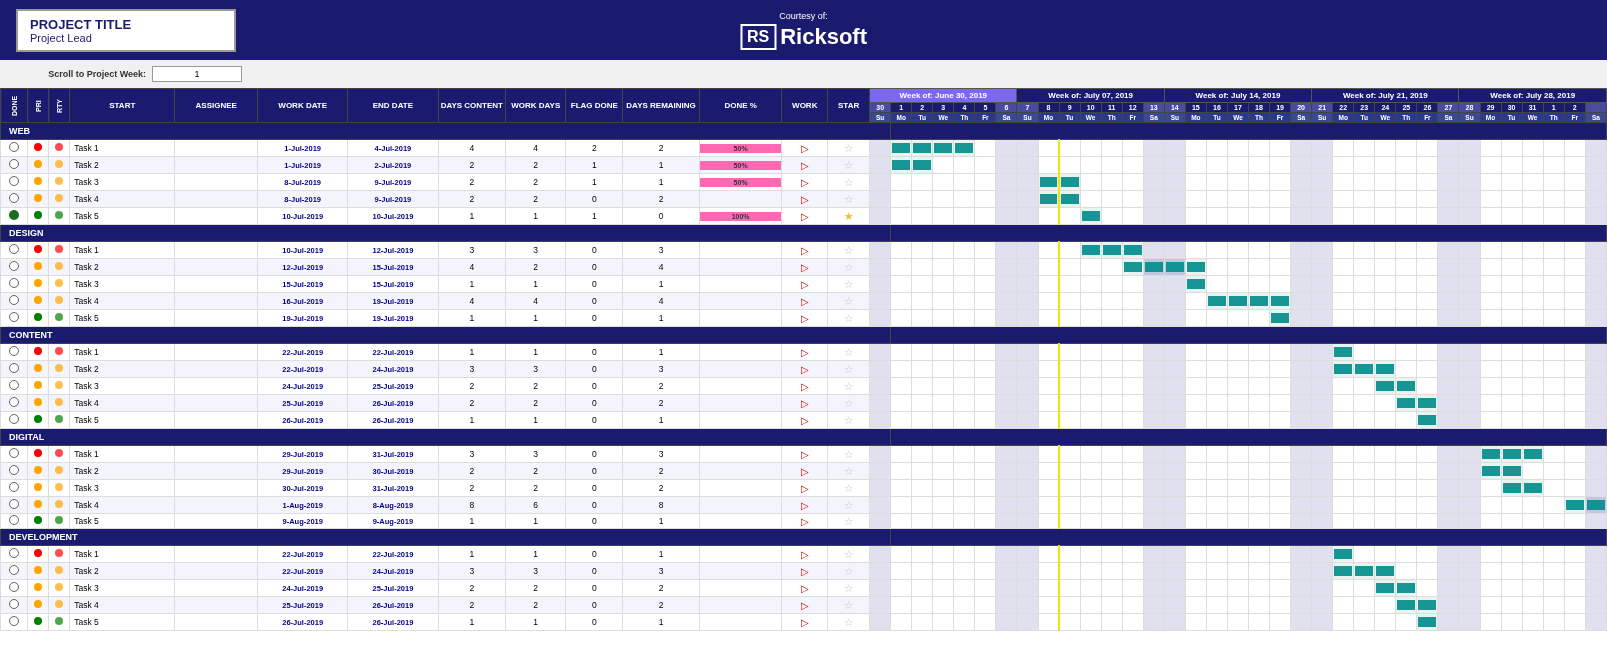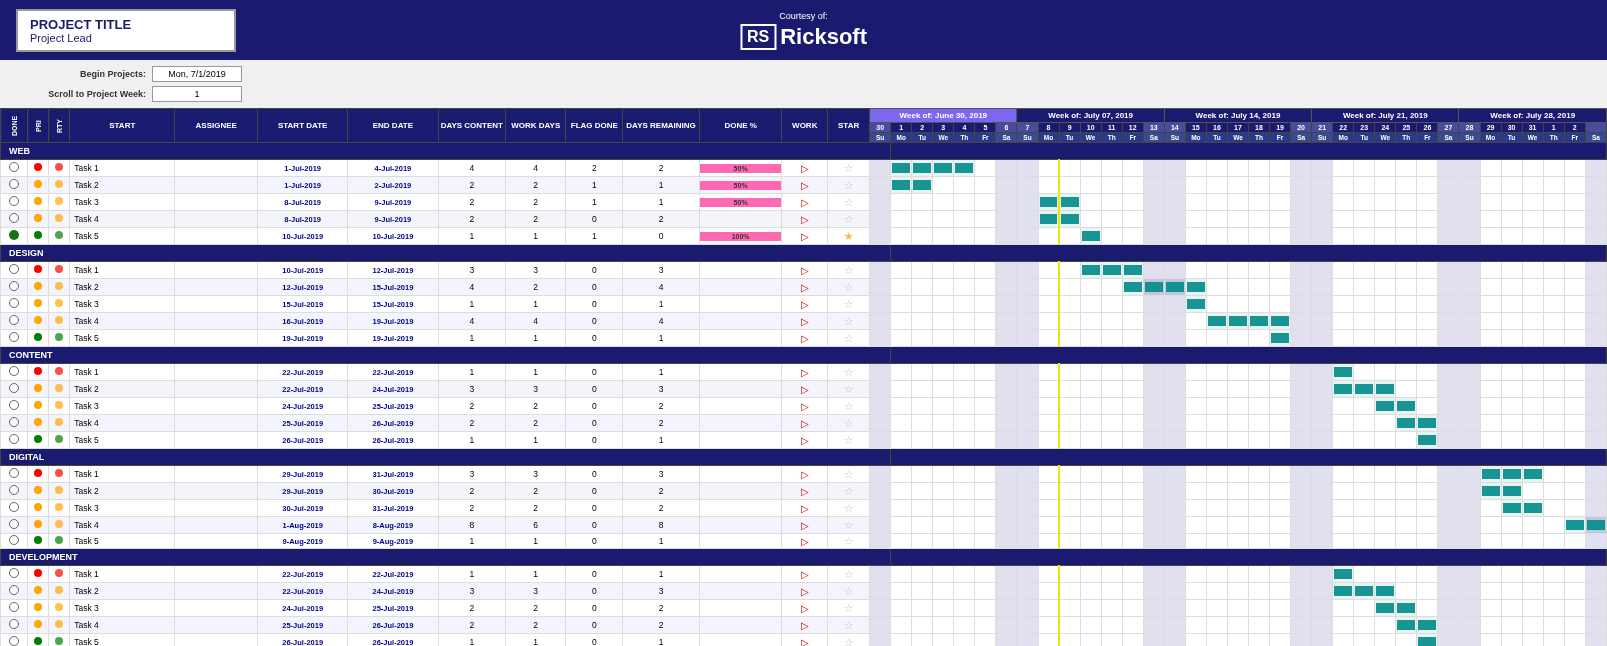--- a/index.html
+++ b/index.html
@@ -20,41 +20,37 @@
     <div style="font-size:9px; color:white; margin-bottom:3px;">Courtesy of:</div>
     <div style="display:flex; align-items:center; gap:4px;">
       <div style="border:2px solid white; padding:3px 5px; font-size:16px; font-weight:bold; color:white; line-height:1;">RS</div>
       <span style="font-size:22px; font-weight:bold; color:white;">Ricksoft</span>
     </div>
   </div>
 </div>
 
 <div style="background:#f0f0f0; padding:6px 16px; display:flex; flex-direction:column; gap:4px;">
   <div style="display:flex; align-items:center; gap:6px;">
-    <span style="font-size:9px; font-weight:bold; color:#333; min-width:130px; text-align:right;">Begin Projects:</span>
-    <div style="background:white; border:1px solid #999; padding:2px 6px; font-size:9px; min-width:90px; text-align:center; cursor:pointer;">Mon, 7/1/2019</div>
-  </div>
-  <div style="display:flex; align-items:center; gap:6px;">
     <span style="font-size:9px; font-weight:bold; color:#333; min-width:130px; text-align:right;">Scroll to Project Week:</span>
     <div style="background:white; border:1px solid #999; padding:2px 6px; font-size:9px; min-width:90px; text-align:center; cursor:pointer;">1</div>
   </div>
 </div>
 
 <div style="overflow-x:auto;">
 <table style="border-collapse:collapse; font-size:8px; width:100%;">
   <thead>
 
     <tr>
 
       <th rowspan="3" style="background:#1a1a6e;color:white;font-size:7px;padding:2px;width:18px;text-align:center;border:1px solid #444;writing-mode:vertical-rl;transform:rotate(180deg);">DONE</th>
       <th rowspan="3" style="background:#1a1a6e;color:white;font-size:7px;padding:2px;width:14px;text-align:center;border:1px solid #444;writing-mode:vertical-rl;transform:rotate(180deg);">PRI</th>
       <th rowspan="3" style="background:#1a1a6e;color:white;font-size:7px;padding:2px;width:14px;text-align:center;border:1px solid #444;writing-mode:vertical-rl;transform:rotate(180deg);">RTY</th>
       <th rowspan="3" style="background:#1a1a6e;color:white;font-size:8px;padding:2px 4px;width:70px;text-align:center;border:1px solid #444;">START</th>
       <th rowspan="3" style="background:#1a1a6e;color:white;font-size:8px;padding:2px;width:55px;text-align:center;border:1px solid #444;">ASSIGNEE</th>
-      <th rowspan="3" style="background:#1a1a6e;color:white;font-size:8px;padding:2px;width:60px;text-align:center;border:1px solid #444;">START DATE</th>
+      <th rowspan="3" style="background:#1a1a6e;color:white;font-size:8px;padding:2px;width:60px;text-align:center;border:1px solid #444;">WORK DATE</th>
       <th rowspan="3" style="background:#1a1a6e;color:white;font-size:8px;padding:2px;width:60px;text-align:center;border:1px solid #444;">END DATE</th>
       <th rowspan="3" style="background:#1a1a6e;color:white;font-size:8px;padding:2px;width:45px;text-align:center;border:1px solid #444;">DAYS CONTENT</th>
       <th rowspan="3" style="background:#1a1a6e;color:white;font-size:8px;padding:2px;width:40px;text-align:center;border:1px solid #444;">WORK DAYS</th>
       <th rowspan="3" style="background:#1a1a6e;color:white;font-size:8px;padding:2px;width:38px;text-align:center;border:1px solid #444;">FLAG DONE</th>
       <th rowspan="3" style="background:#1a1a6e;color:white;font-size:8px;padding:2px;width:45px;text-align:center;border:1px solid #444;">DAYS REMAINING</th>
       <th rowspan="3" style="background:#1a1a6e;color:white;font-size:8px;padding:2px;width:55px;text-align:center;border:1px solid #444;">DONE %</th>
       <th rowspan="3" style="background:#1a1a6e;color:white;font-size:8px;padding:2px;width:28px;text-align:center;border:1px solid #444;">WORK</th>
       <th rowspan="3" style="background:#1a1a6e;color:white;font-size:8px;padding:2px;width:28px;text-align:center;border:1px solid #444;">STAR</th>
 
       <th colspan="7" style="background:#7b68ee;color:white;text-align:center;font-size:8px;font-weight:bold;border:1px solid #555;padding:2px;">Week of: June 30, 2019</th>

